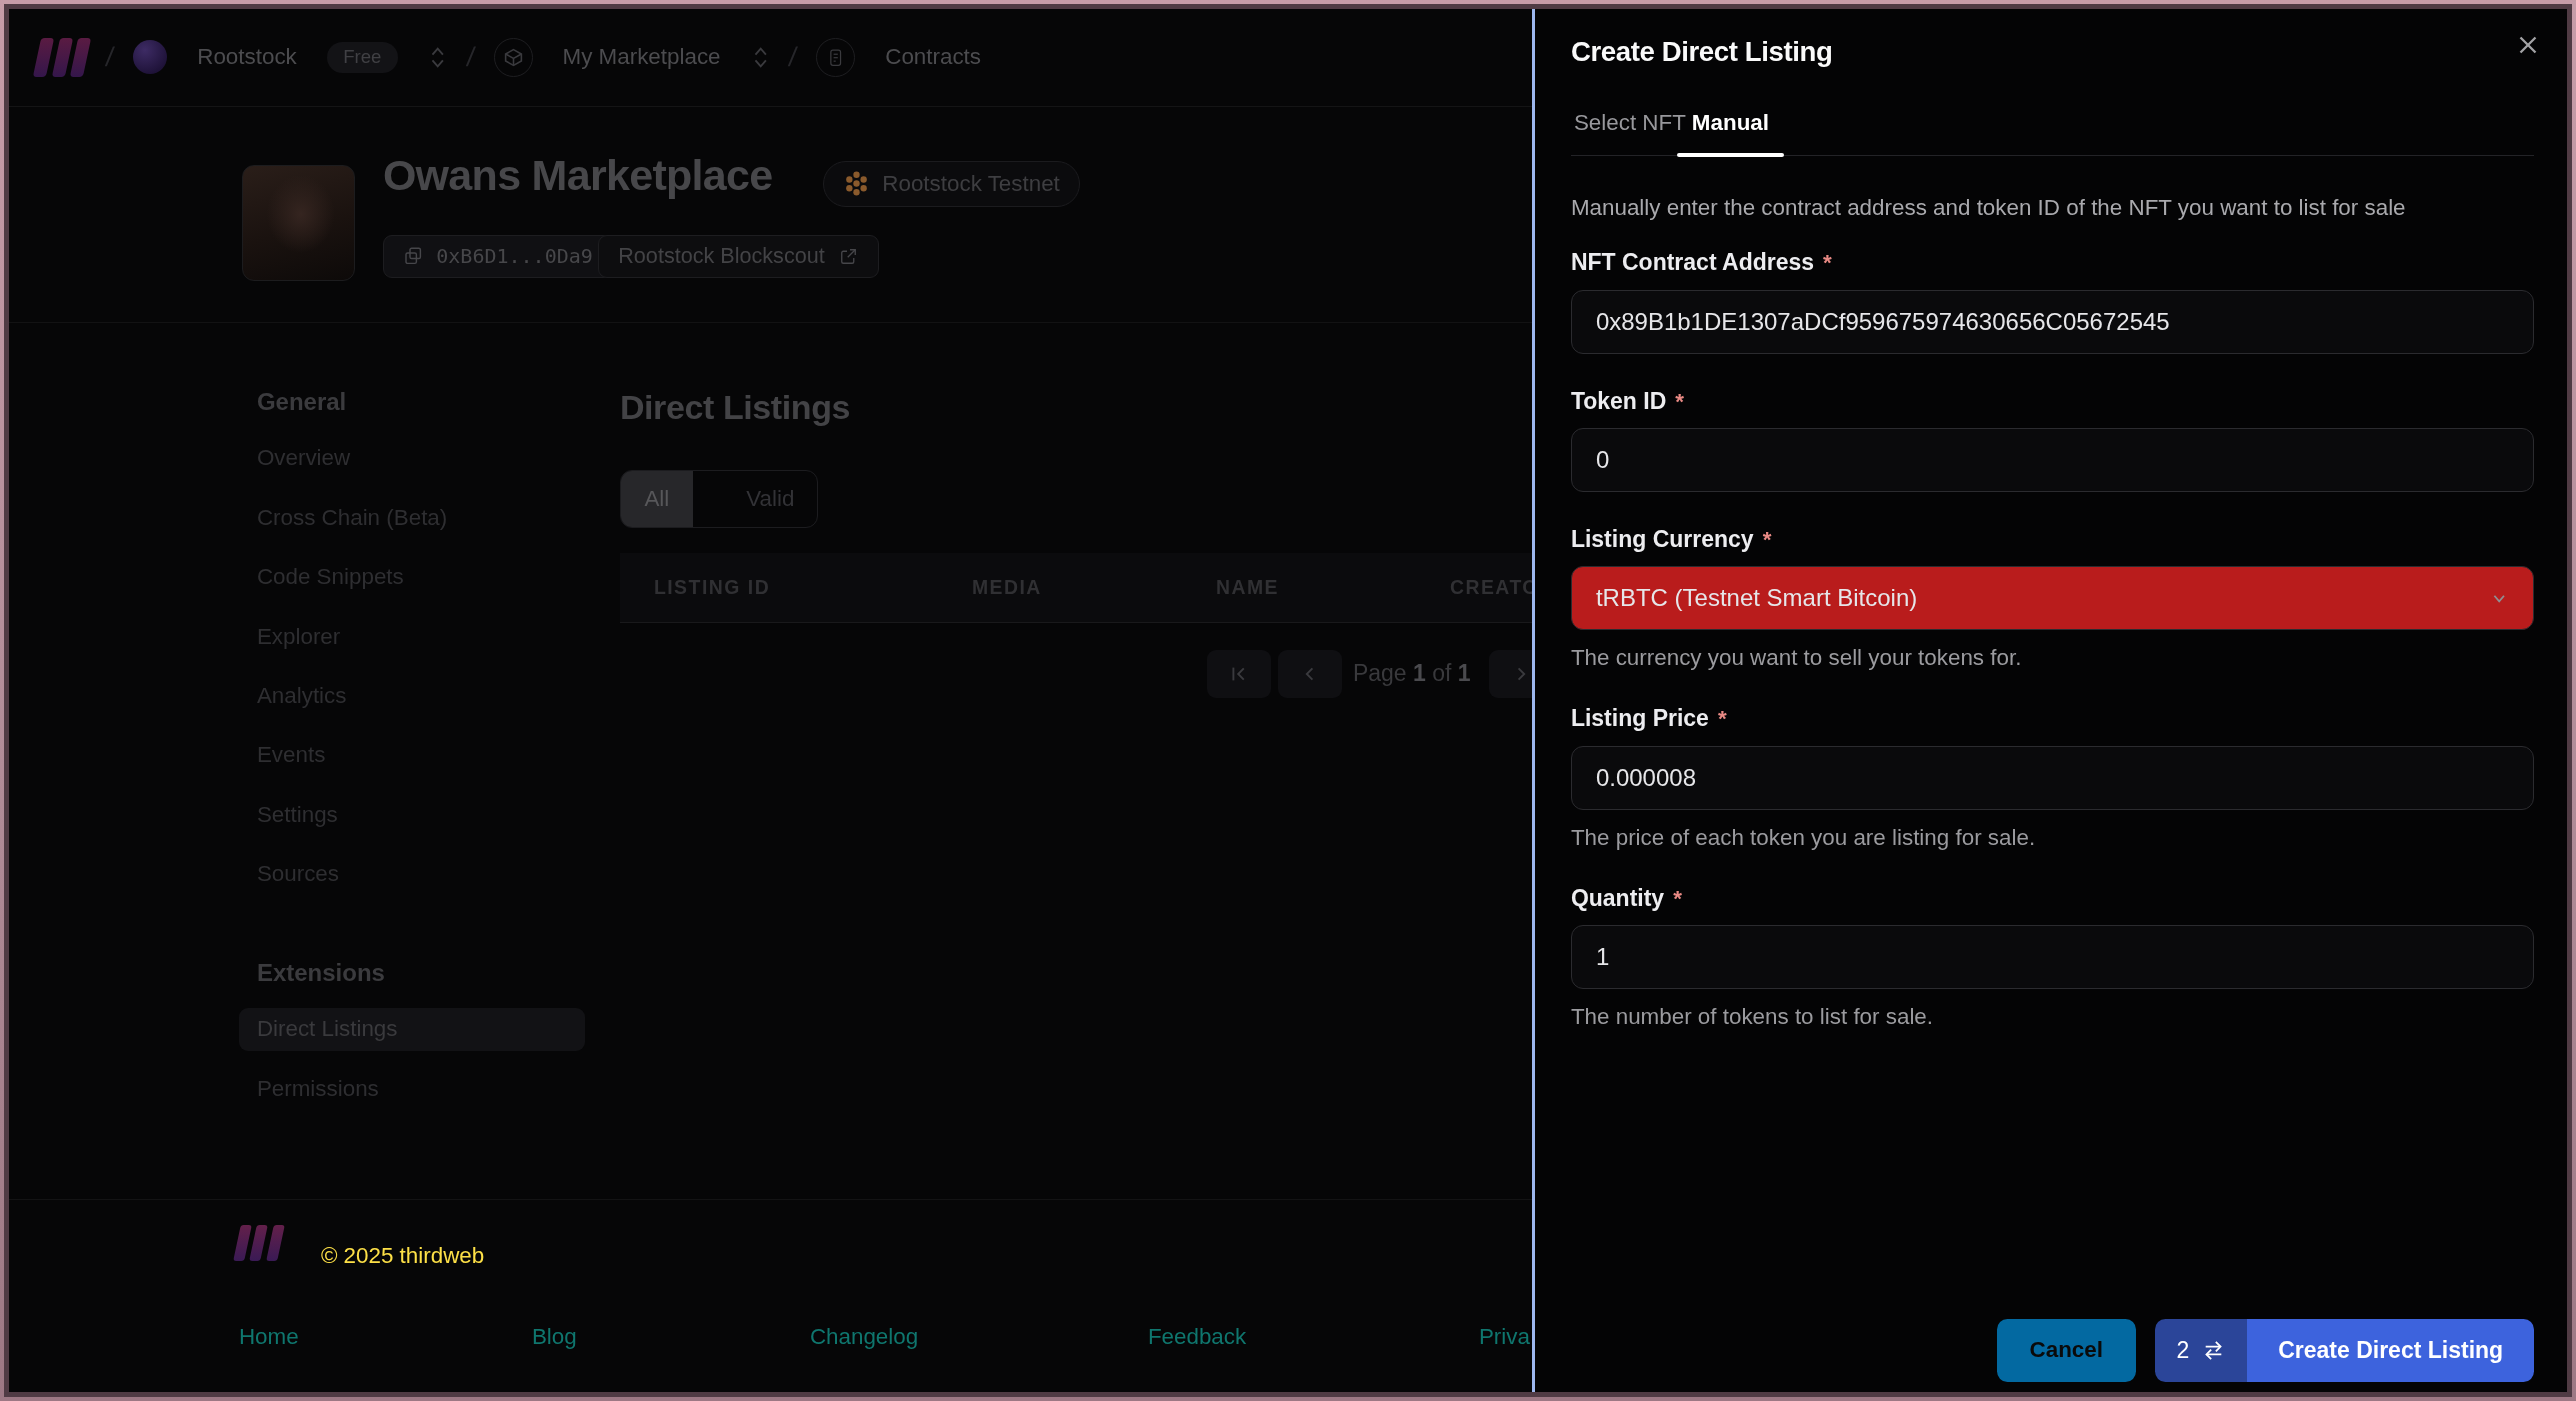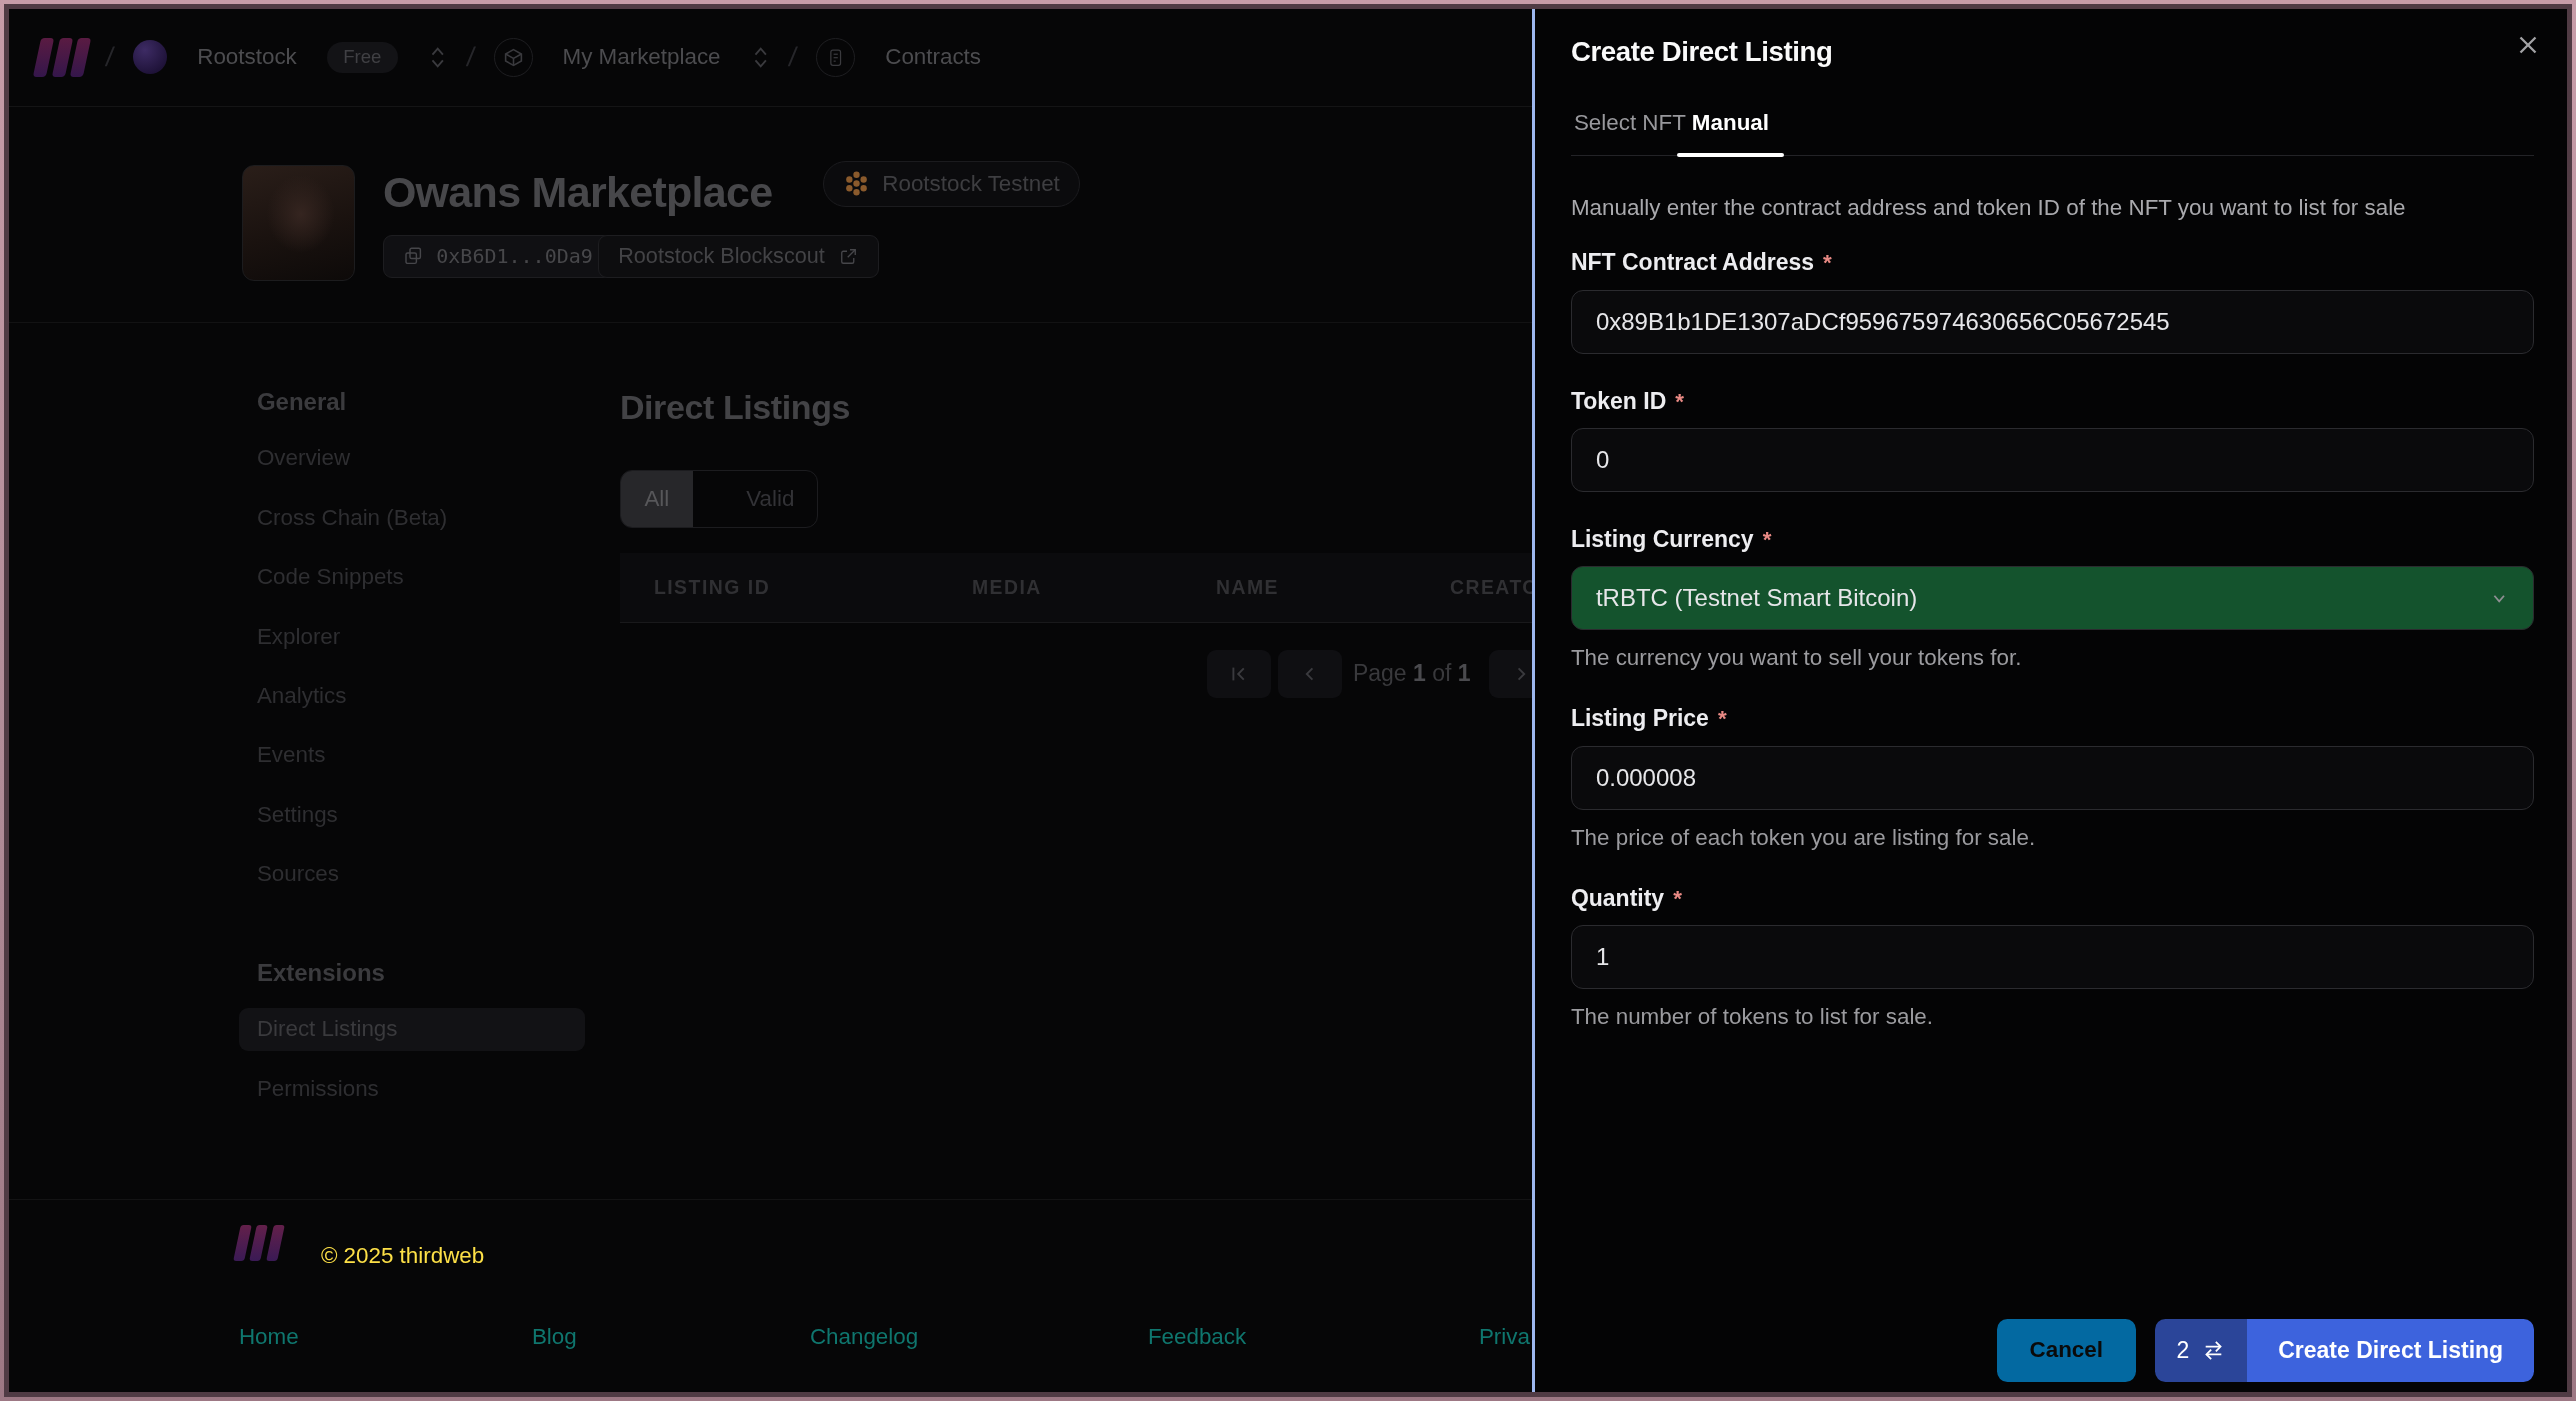--- a/index.html
+++ b/index.html
@@ -23,21 +23,21 @@
   .crumb-text { font-size: 22.4px; color: #4c4c4f; }
   .plan-badge { height: 31px; padding: 0 16.4px; border-radius: 16.4px; background: #131316; color: #404044; font-size: 18.6px; display: flex; align-items: center; }
   .icon-circle { width: 39px; height: 39px; border-radius: 50%; border: 1.5px solid #1e1e21; display: flex; align-items: center; justify-content: center; }
   .dim-stroke { stroke: #46464a; }
   .dim-stroke2 { stroke: #3a3a3e; }
 
   .header-sec { position: absolute; top: 98px; left: 0; width: 100%; height: 216px; border-bottom: 0.7px solid #121213; }
   .avatar-photo { position: absolute; left: 233px; top: 58px; width: 113px; height: 116px; border-radius: 12px;
     background: radial-gradient(52px 60px at 52% 42%, #352520 0%, rgba(0,0,0,0) 65%), linear-gradient(165deg, #2a1e19 0%, #1a120f 55%, #0d0a09 100%);
     border: 0.7px solid #1c1c1e; }
-  .page-title { position: absolute; left: 374px; top: 61px; font-size: 43px; font-weight: 800; letter-spacing: -0.7px; color: #47474a; }
+  .page-title { position: absolute; left: 374px; top: 44px; font-size: 43px; font-weight: 800; letter-spacing: -0.7px; color: #47474a; }
   .net-badge { position: absolute; left: 814px; top: 54px; height: 46px; border: 1.5px solid #1b1b1e; background: #0b0b0d; border-radius: 23px; display: flex; align-items: center; gap: 12px; padding: 0 19.4px; font-size: 22.4px; color: #3e3e41; }
   .addr-badge { position: absolute; left: 374px; top: 128px; height: 43px; background: #101013; border: 1.5px solid #1d1d20; border-radius: 9px; display: flex; align-items: center; gap: 12px; padding: 0 18px; font-family: "DejaVu Sans Mono", "Liberation Mono", monospace; font-size: 20px; color: #47474a; }
   .scan-badge { position: absolute; left: 589px; top: 128px; height: 43px; background: #0d0d0f; border: 1.5px solid #1d1d20; border-radius: 9px; display: flex; align-items: center; gap: 13.4px; padding: 0 19.4px; font-size: 21.6px; color: #434346; }
 
   .sidebar { position: absolute; left: 230px; top: 379px; width: 346px; }
   .side-title { font-size: 24px; font-weight: 700; color: #3b3b3e; margin: 0 0 21px 18px; }
   .side-title.ext { margin-top: 63px; }
   .side-item { height: 43px; display: flex; align-items: center; padding: 0 18px; margin-bottom: 16.4px; border-radius: 9px; font-size: 22.4px; color: #2e2e31; }
   .side-item.active { background: #121215; color: #3a3a3d; }
 
@@ -66,21 +66,21 @@
   .d-tabs { display: flex; margin-top: 42px; border-bottom: 1.5px solid #232327; }
   .d-tab { position: relative; padding: 0 3px 19.4px; font-size: 22.4px; color: #98989c; cursor: pointer; }
   .d-tab.active { color: #ffffff; font-weight: 600; }
   .d-tab.active::after { content: ''; position: absolute; left: -12px; right: -12px; bottom: -1.5px; height: 3.7px; background: #fff; border-radius: 2.2px; }
   .d-desc { margin-top: 39px; font-size: 22.4px; color: #a9a9ad; }
   .fgroup { margin-top: 34px; }
   .fgroup.first { margin-top: 28px; }
   .flabel { font-size: 23px; font-weight: 600; color: #ededf0; display: flex; gap: 9px; align-items: baseline; }
   .freq { color: #E98A85; font-size: 22.4px; }
   .finput { display: block; margin-top: 13.4px; width: 100%; height: 64px; background: #0a0a0c; border: 1.5px solid #2b2b2f; border-radius: 12px; padding: 0 24px; font-size: 24px; color: #e6e6e9; font-family: "Liberation Sans", "DejaVu Sans", sans-serif; outline: none; }
-  .fselect { margin-top: 13.4px; width: 100%; height: 64px; background: #14532d; border: 1.5px solid #2b2b2f; border-radius: 12px; padding: 0 22.4px 0 24px; font-size: 24px; color: #e6e6e9; display: flex; align-items: center; justify-content: space-between; cursor: pointer; }
+  .fselect { margin-top: 13.4px; width: 100%; height: 64px; background: #b91c1c; border: 1.5px solid #2b2b2f; border-radius: 12px; padding: 0 22.4px 0 24px; font-size: 24px; color: #e6e6e9; display: flex; align-items: center; justify-content: space-between; cursor: pointer; }
   .fhelper { margin-top: 15px; font-size: 22.4px; color: #9b9b9f; }
   .d-footer { position: absolute; right: 33px; bottom: 10.4px; display: flex; gap: 19.4px; align-items: center; }
   .btn-cancel { height: 63px; padding: 0 33px; background: #0369a1; color: #0a0a0a; font-size: 22.4px; font-weight: 600; border: none; border-radius: 10.4px; display: flex; align-items: center; cursor: pointer; font-family: inherit; }
   .btn-split { display: flex; height: 63px; border-radius: 10.4px; overflow: hidden; cursor: pointer; }
   .split-count { background: #2B4599; display: flex; align-items: center; gap: 12px; padding: 0 21px; color: #ffffff; font-size: 23px; }
   .split-main { background: #3D63DD; display: flex; align-items: center; padding: 0 31px; color: #ffffff; font-size: 23px; font-weight: 600; }
 </style>
 </head>
 <body>
 

